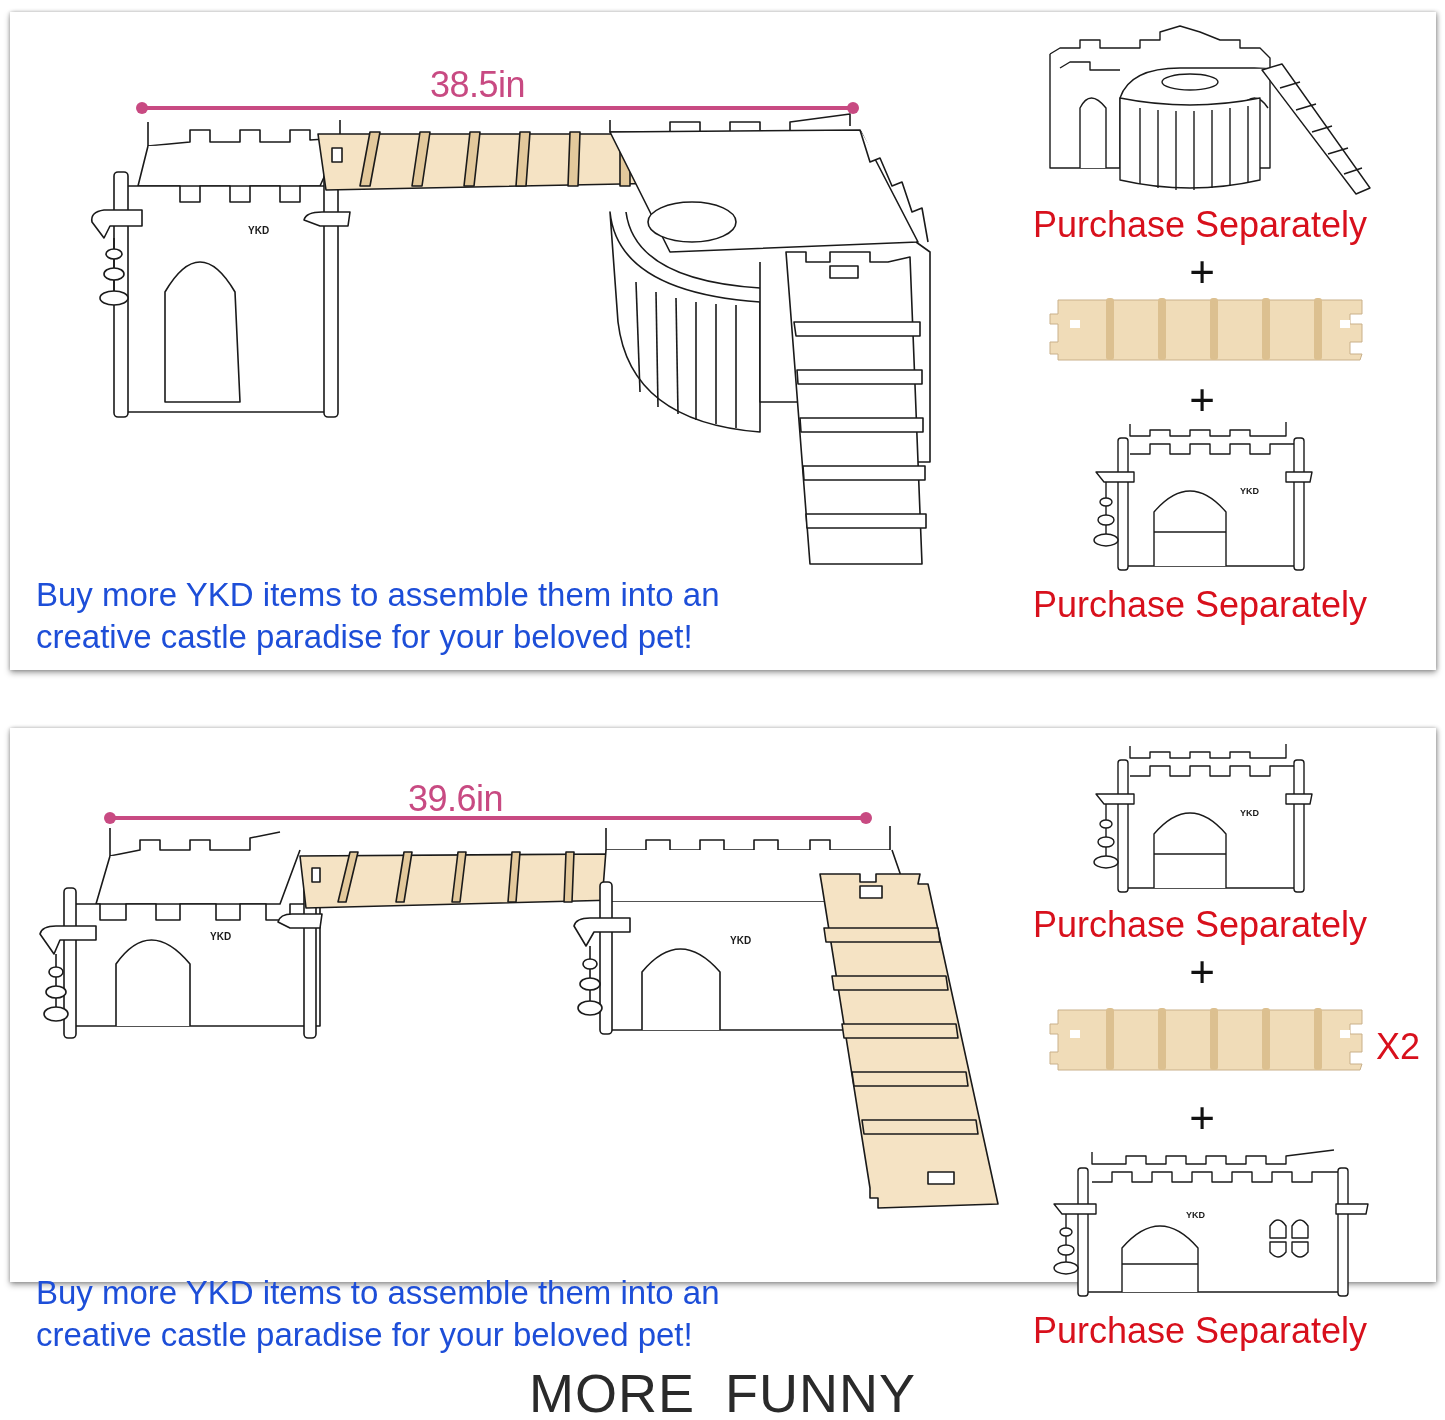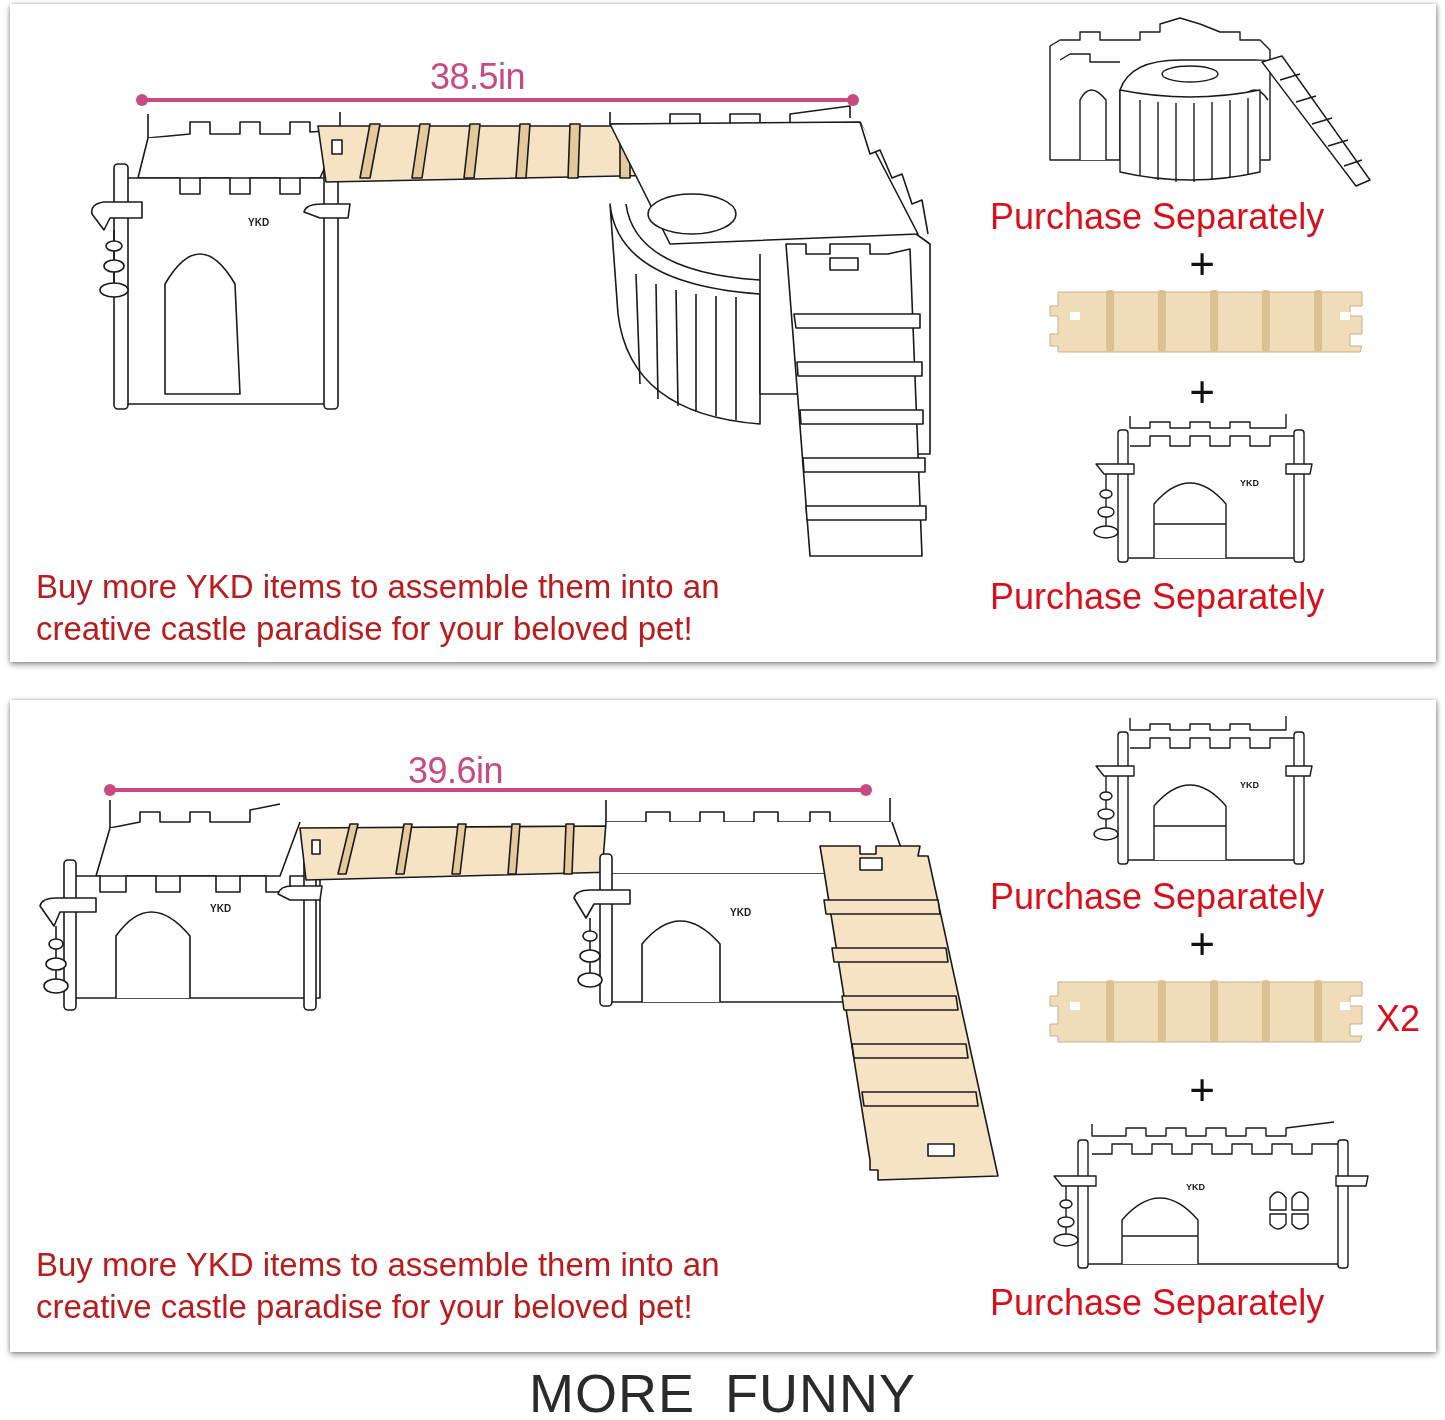--- a/index.html
+++ b/index.html
@@ -6,52 +6,53 @@
   html, body { width: 1445px; height: 1420px; background: #ffffff; overflow: hidden; }
   body { position: relative; font-family: "Liberation Sans", sans-serif; }
 
   .panel {
     position: absolute;
     left: 10px;
     width: 1426px;
     background: #ffffff;
     box-shadow: 0 3px 6px rgba(0,0,0,0.35), 2px 0 4px rgba(0,0,0,0.18), -1px 0 3px rgba(0,0,0,0.12);
   }
-  #panel-c { top: 4px; height: 658px; }
-  #panel-d { top: 700px; height: 652px; }
+  #panel-c { top: 12px; height: 658px; }
+  #panel-d { top: 728px; height: 554px; }
 
   .abs { position: absolute; }
   svg.abs { overflow: visible; }
 
   .dimension-label {
     position: absolute;
     color: #c84a82;
     font-size: 36px;
     letter-spacing: -0.5px;
   }
   .assembly-title {
     position: absolute;
     color: #e60a12;
     font-size: 56px;
     letter-spacing: -0.5px;
     white-space: nowrap;
   }
   .assembly-desc {
     position: absolute;
-    color: #b91c1c;
+    color: #1d4ed8;
     font-size: 33px;
     line-height: 42px;
     white-space: nowrap;
   }
   .purchase-label {
     position: absolute;
     color: #d8101c;
     font-size: 36px;
     white-space: nowrap;
     width: 420px;
+    text-align: center;
   }
   .plus-sign {
     position: absolute;
     color: #111;
     font-size: 44px;
     line-height: 44px;
     width: 40px;
     text-align: center;
     font-weight: 300;
   }

